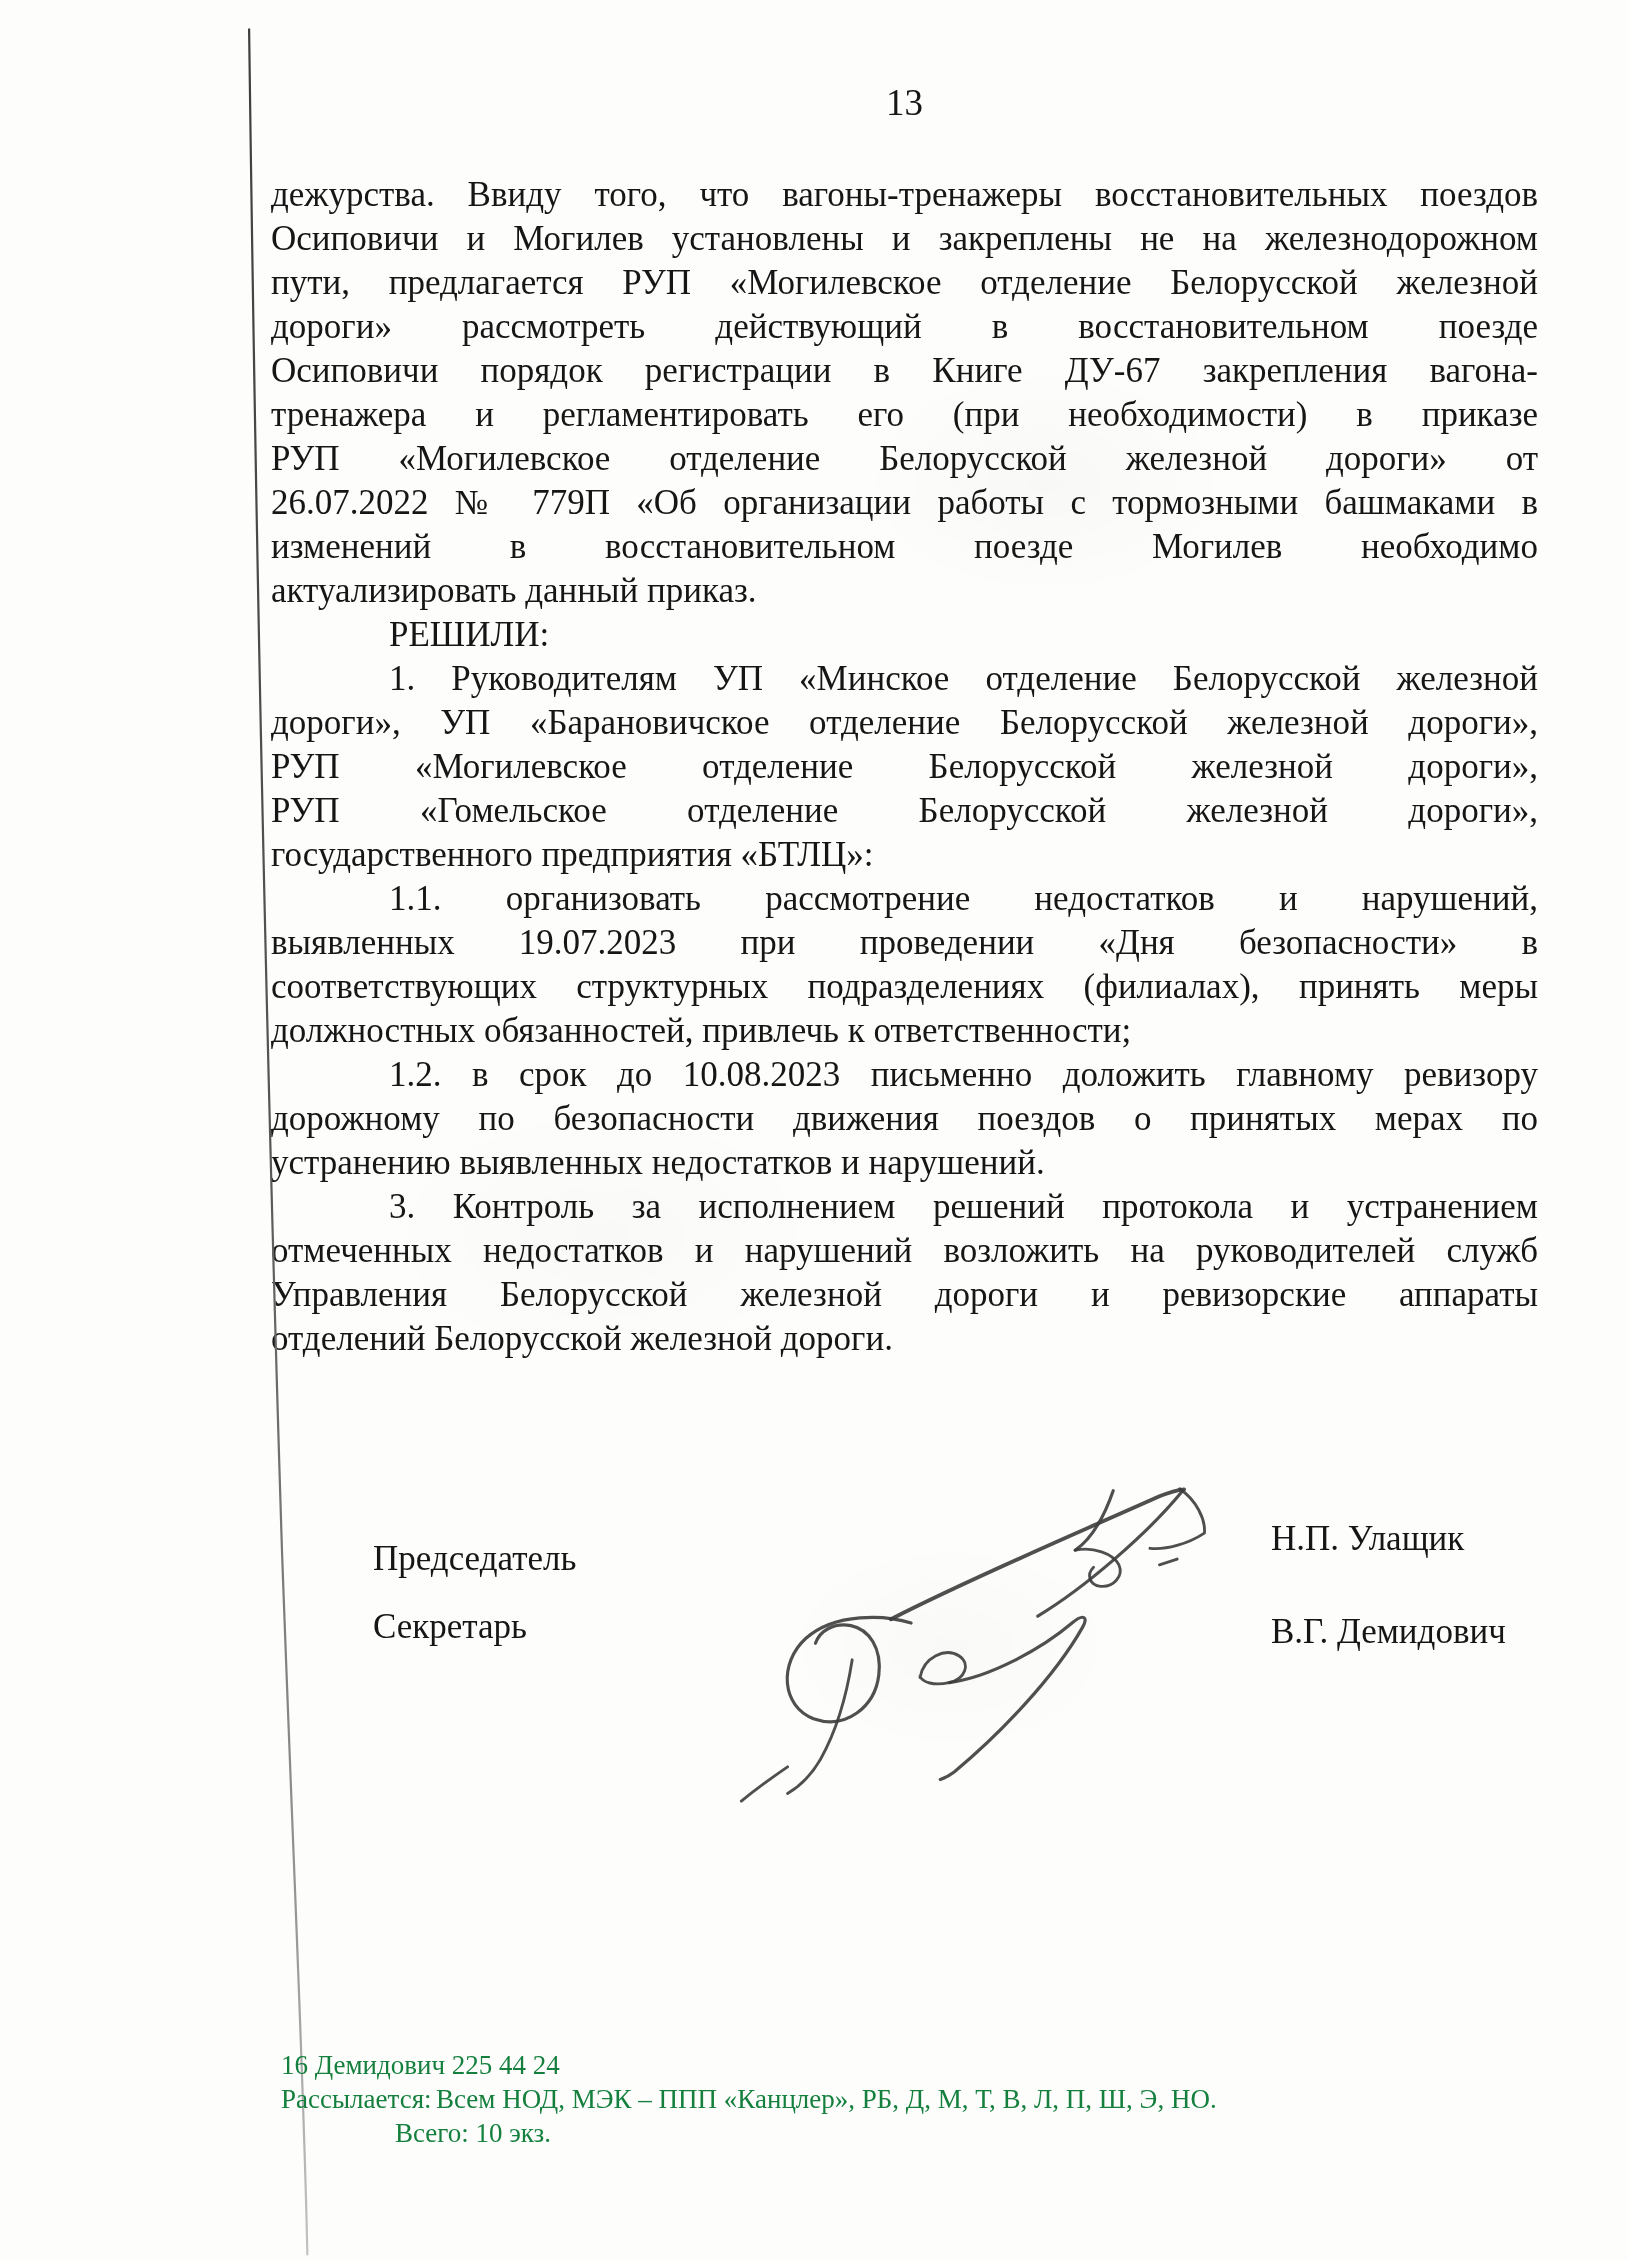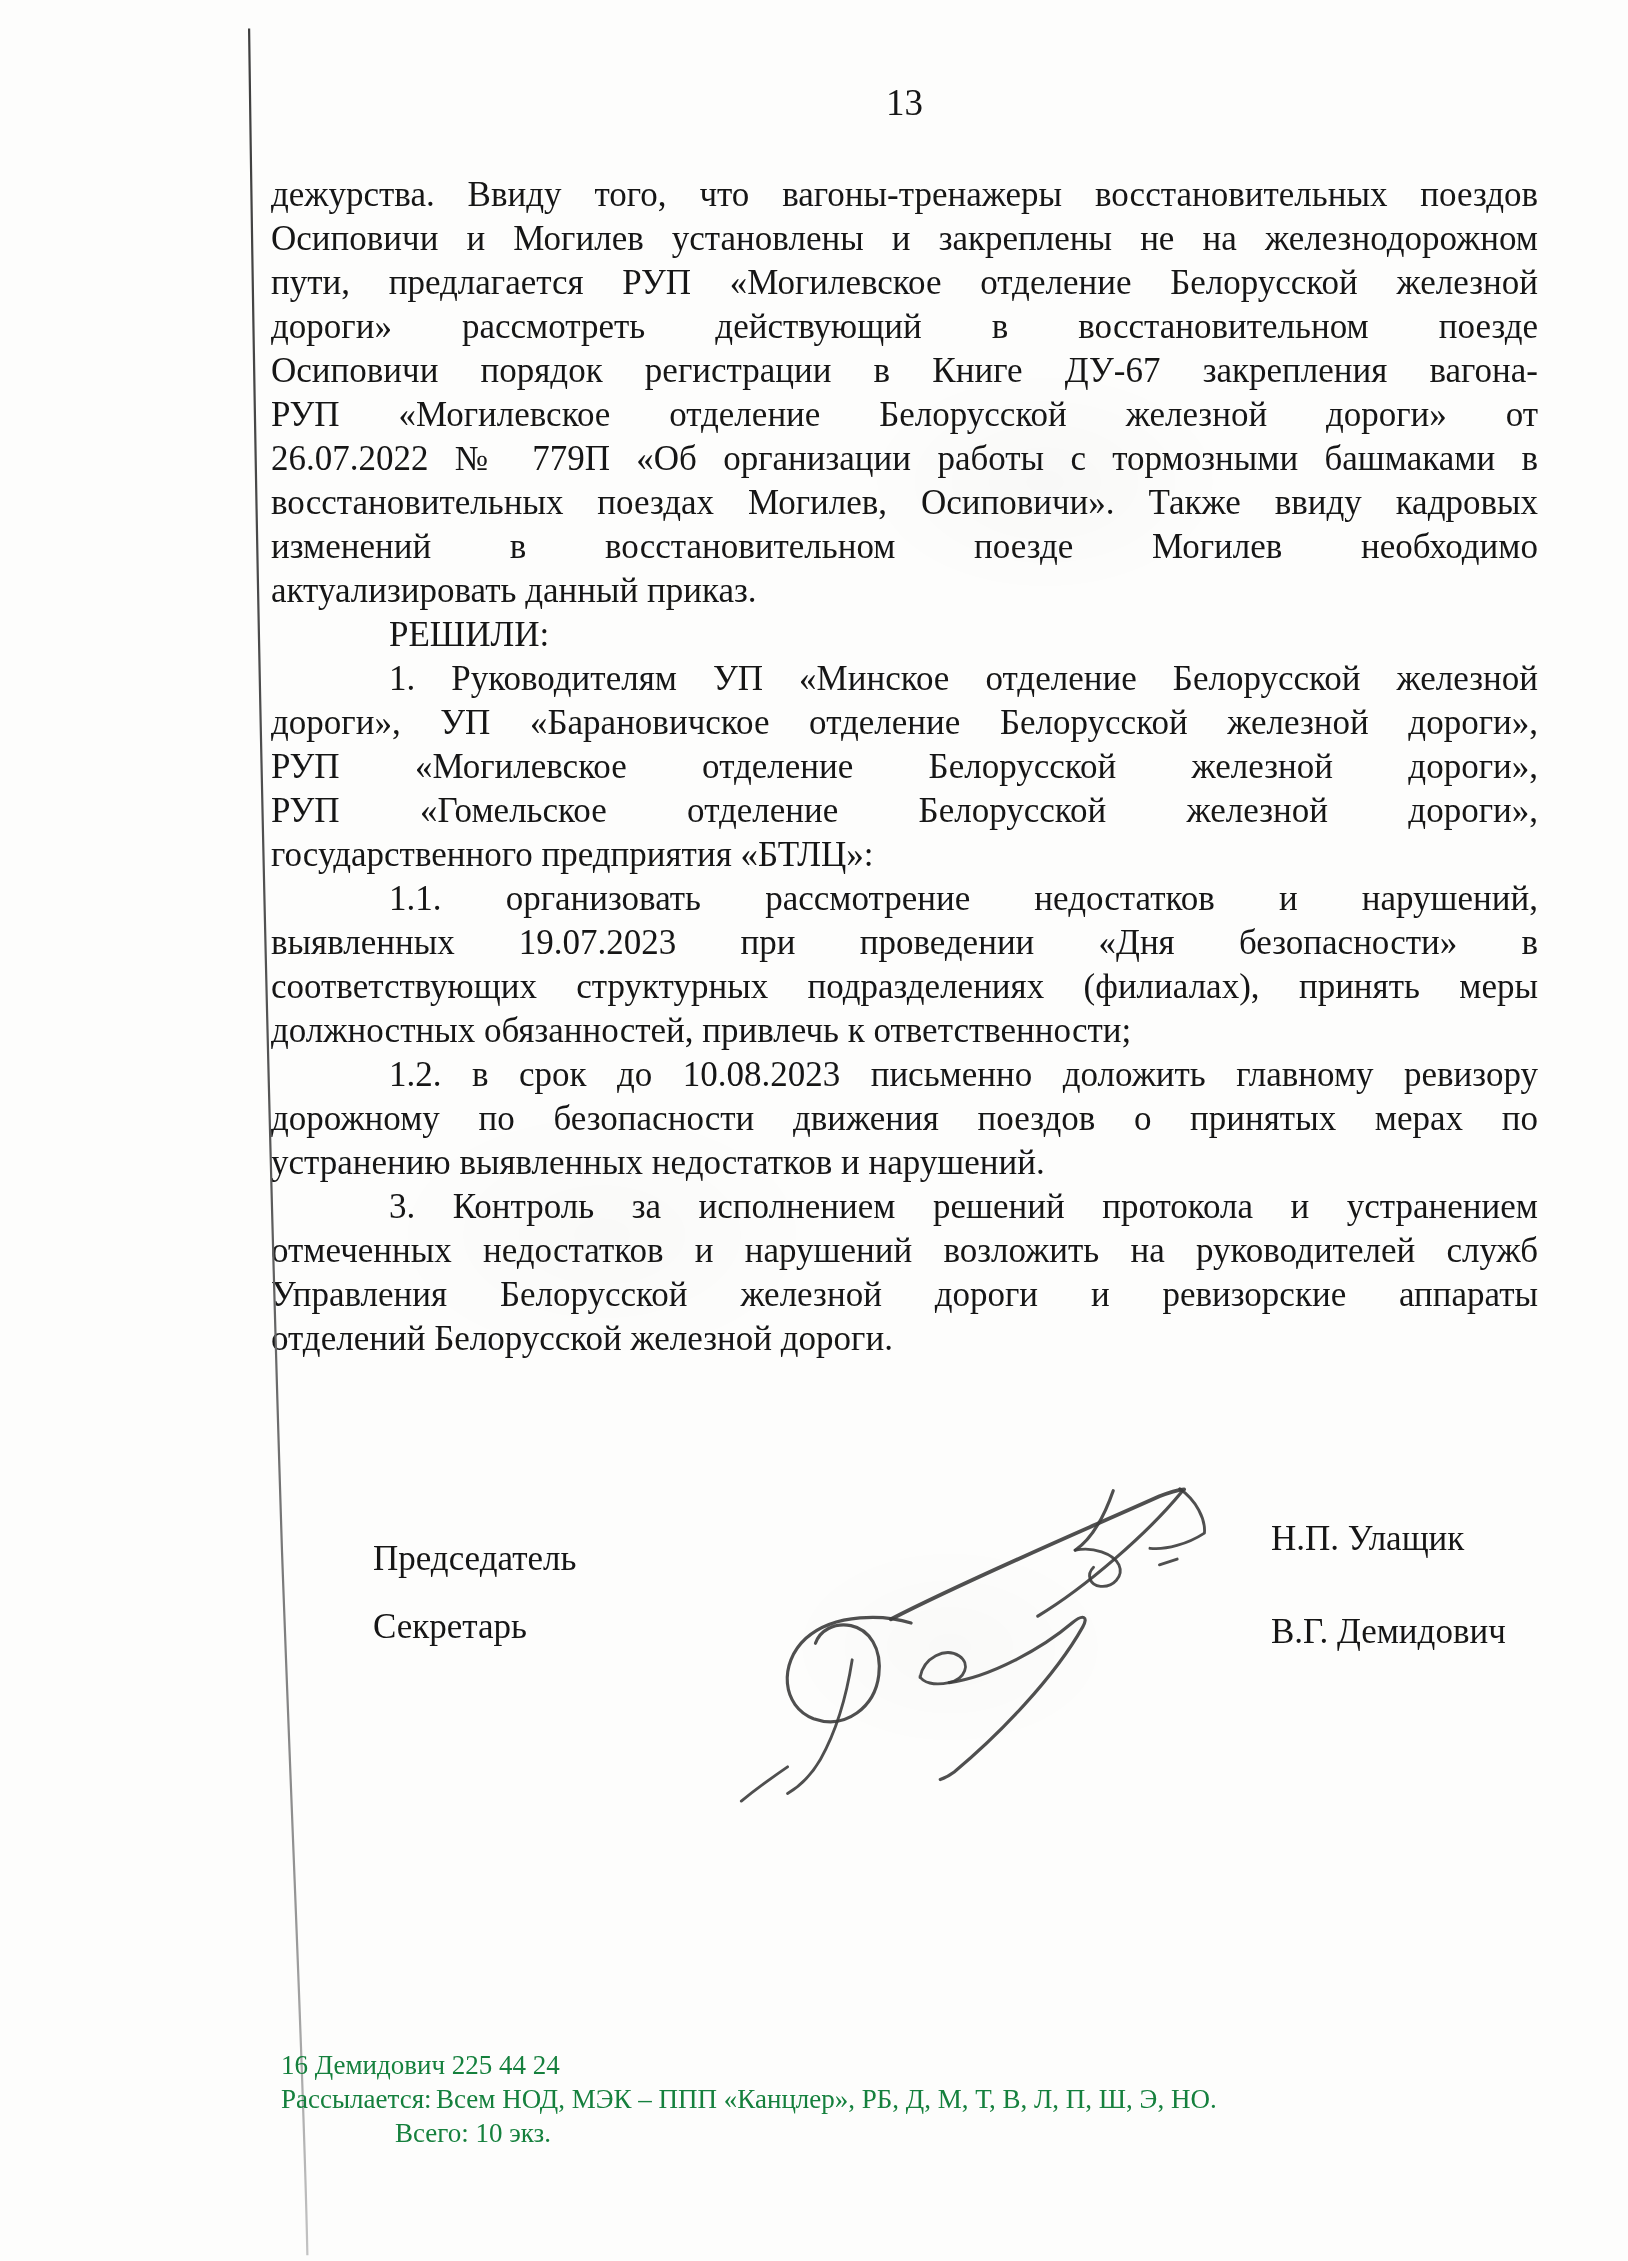--- a/index.html
+++ b/index.html
@@ -49,23 +49,23 @@
 <body>
 
 <div class="page-number">13</div>
 
 <div class="body-text">
     <div class="line j">дежурства. Ввиду того, что вагоны-тренажеры восстановительных поездов</div>
     <div class="line j">Осиповичи и Могилев установлены и закреплены не на железнодорожном</div>
     <div class="line j">пути, предлагается РУП «Могилевское отделение Белорусской железной</div>
     <div class="line j">дороги» рассмотреть действующий в восстановительном поезде</div>
     <div class="line j">Осиповичи порядок регистрации в Книге ДУ-67 закрепления вагона-</div>
+    <div class="line j">тренажера и регламентировать его (при необходимости) в приказе</div>
     <div class="line j">РУП «Могилевское отделение Белорусской железной дороги» от</div>
     <div class="line j">26.07.2022 № 779П «Об организации работы с тормозными башмаками в</div>
-    <div class="line j">восстановительных поездах Могилев, Осиповичи». Также ввиду кадровых</div>
     <div class="line j">изменений в восстановительном поезде Могилев необходимо</div>
     <div class="line">актуализировать данный приказ.</div>
     <div class="line i">РЕШИЛИ:</div>
     <div class="line j i">1. Руководителям УП «Минское отделение Белорусской железной</div>
     <div class="line j">дороги», УП «Барановичское отделение Белорусской железной дороги»,</div>
     <div class="line j">РУП «Могилевское отделение Белорусской железной дороги»,</div>
     <div class="line j">РУП «Гомельское отделение Белорусской железной дороги»,</div>
     <div class="line">государственного предприятия «БТЛЦ»:</div>
     <div class="line j i">1.1. организовать рассмотрение недостатков и нарушений,</div>
     <div class="line j">выявленных 19.07.2023 при проведении «Дня безопасности» в</div>

